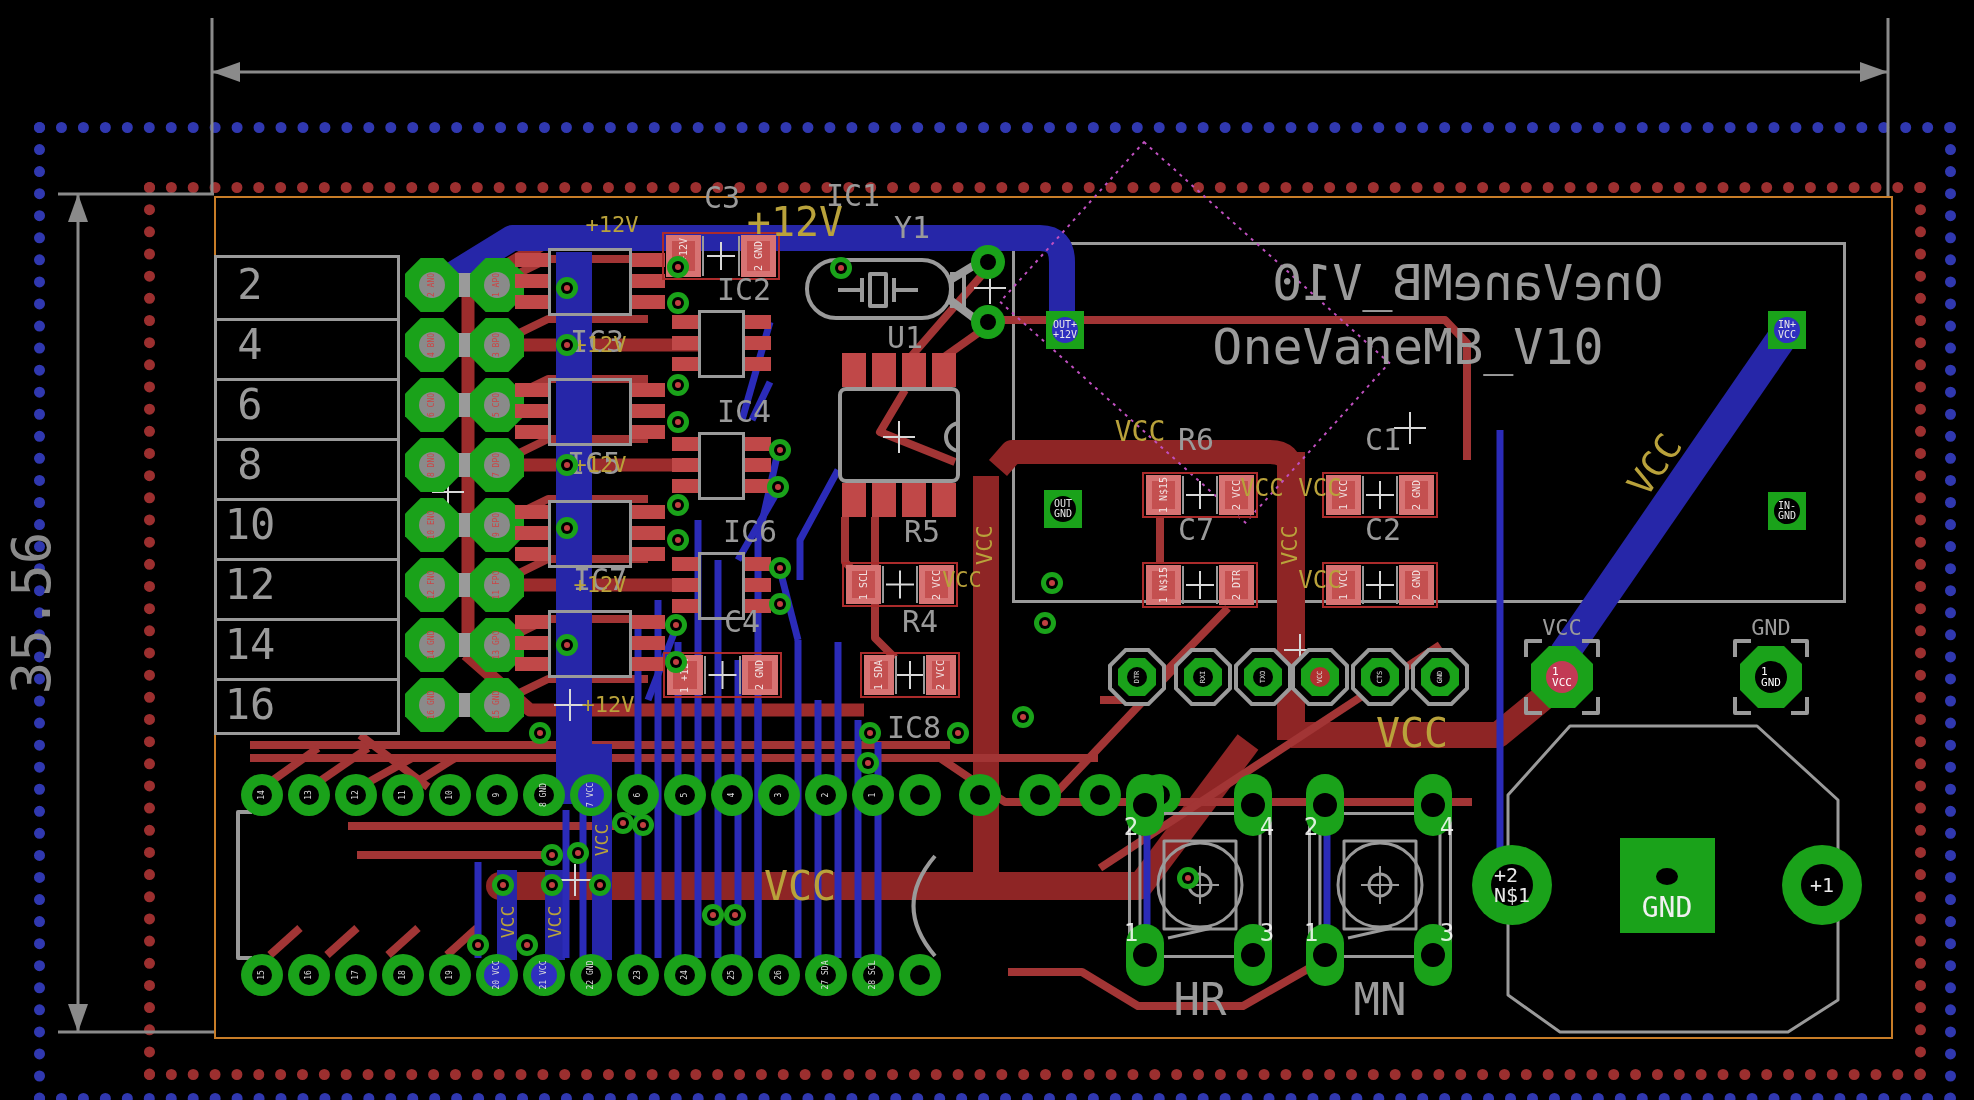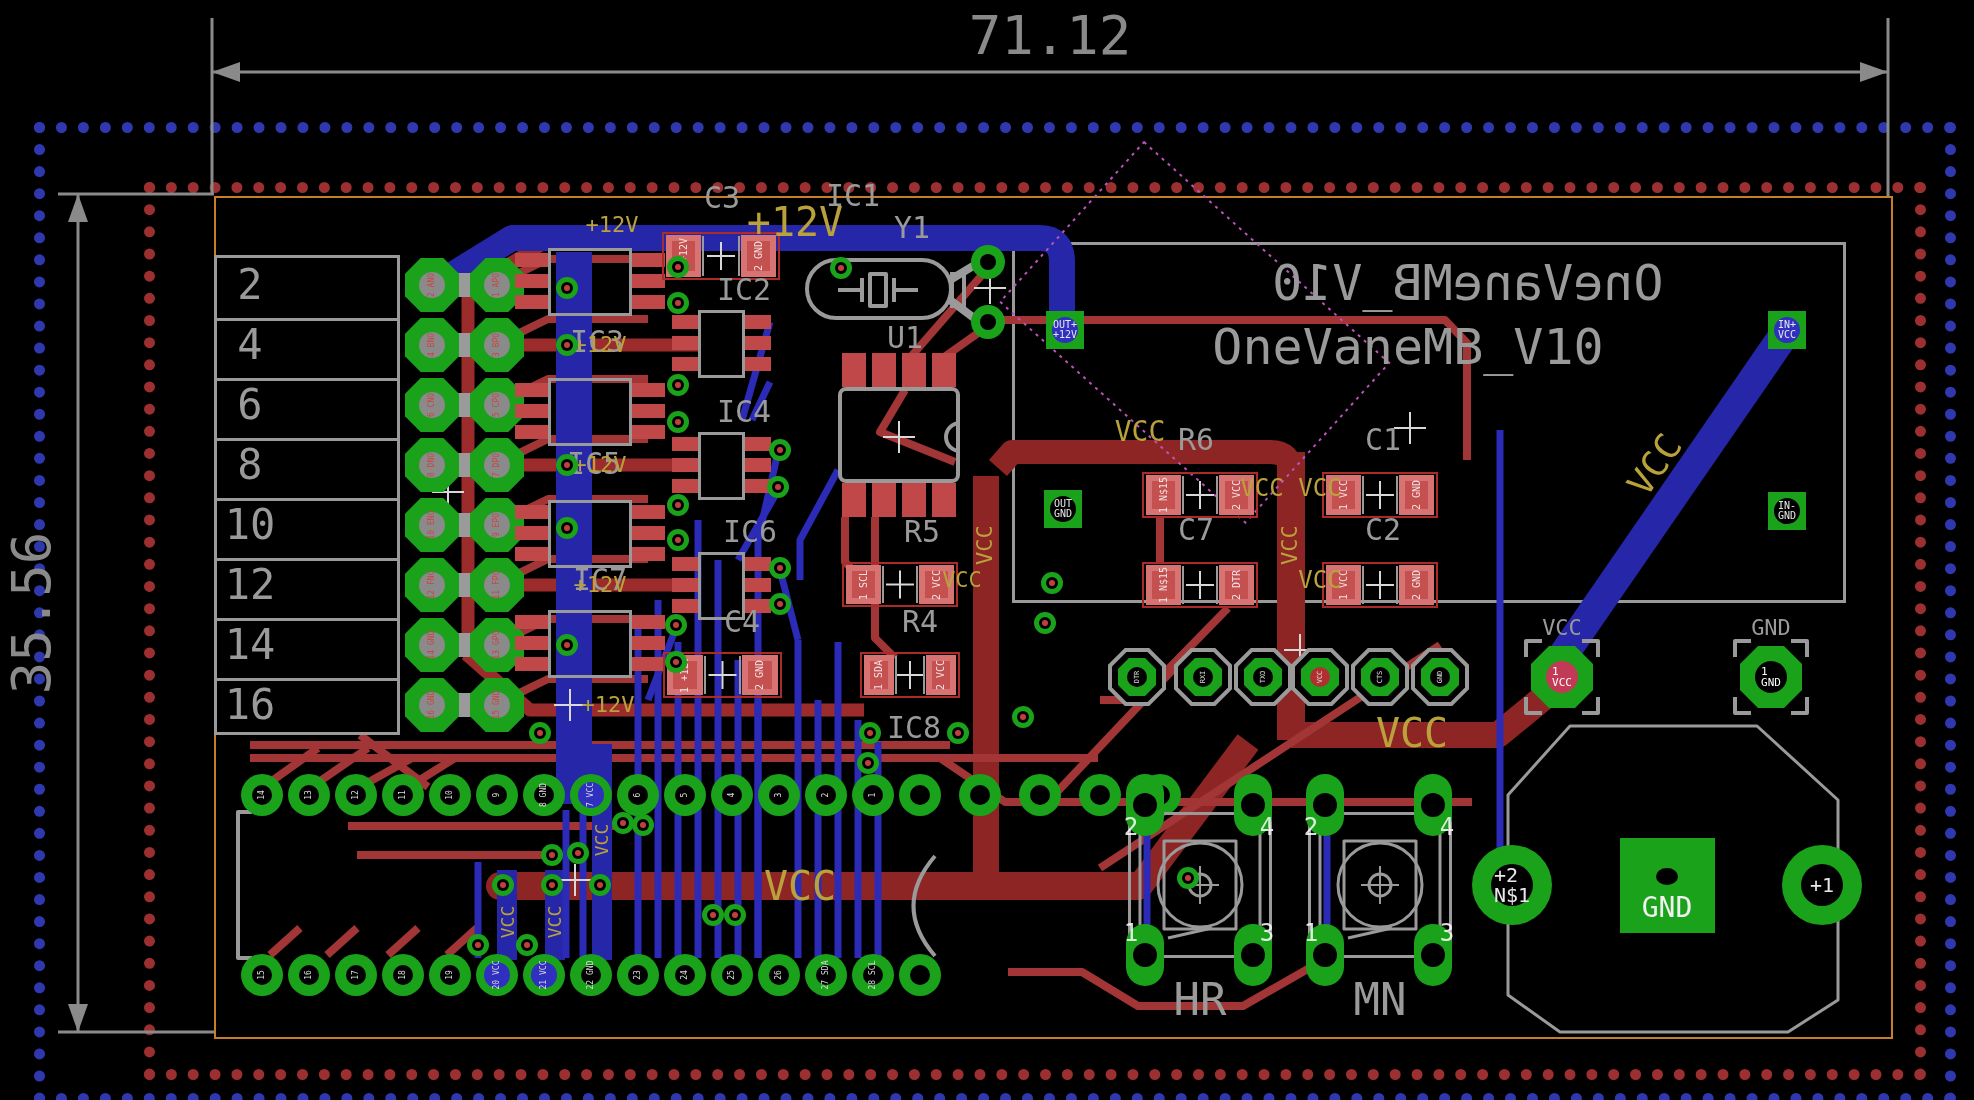--- a/index.html
+++ b/index.html
@@ -148,21 +148,20 @@
       <path d="M1186 495 H1214 M1200 481 V509" stroke="#d8d8d8" stroke-width="2" fill="none"></path>
       <path d="M1183 476 V514 M1217 476 V514" stroke="#9a9a9a" stroke-width="2" fill="none"></path>
       <path d="M1186 585 H1214 M1200 571 V599" stroke="#d8d8d8" stroke-width="2" fill="none"></path>
       <path d="M1183 566 V604 M1217 566 V604" stroke="#9a9a9a" stroke-width="2" fill="none"></path>
       <path d="M1366 495 H1394 M1380 481 V509" stroke="#d8d8d8" stroke-width="2" fill="none"></path>
       <path d="M1363 476 V514 M1397 476 V514" stroke="#9a9a9a" stroke-width="2" fill="none"></path>
       <path d="M1366 585 H1394 M1380 571 V599" stroke="#d8d8d8" stroke-width="2" fill="none"></path>
       <path d="M1363 566 V604 M1397 566 V604" stroke="#9a9a9a" stroke-width="2" fill="none"></path>
     </svg>
 
-  <div class="lbl" style="left:1050px;top:36px;font-size:54px;color:#8a8a8a;">71.12</div>
   <div class="lbl" style="left:32px;top:613px;font-size:54px;color:#8a8a8a;transform:translate(-50%,-50%) rotate(-90deg);">35.56</div>
 
   <div class="lbl" style="left:1408px;top:283px;font-size:50px;">
     <span style="display:inline-block;transform:scaleX(-1);">OneVaneMB_V10</span>
   </div>
   <div class="lbl" style="left:1408px;top:347px;font-size:50px;">OneVaneMB_V10</div>
 
   <div class="abs" id="conn-table" style="left:214px;top:255px;width:186px;height:480px;border:3px solid #9a9a9a;box-sizing:border-box;">
       <div class="abs " style="left: 0px; top: 0px; width: 180px; height: 60px; border-top: none; box-sizing: border-box;"></div>
       <div class="abs " style="left: 0px; top: 60px; width: 180px; height: 60px; border-top: 3px solid rgb(154, 154, 154); box-sizing: border-box;"></div>

